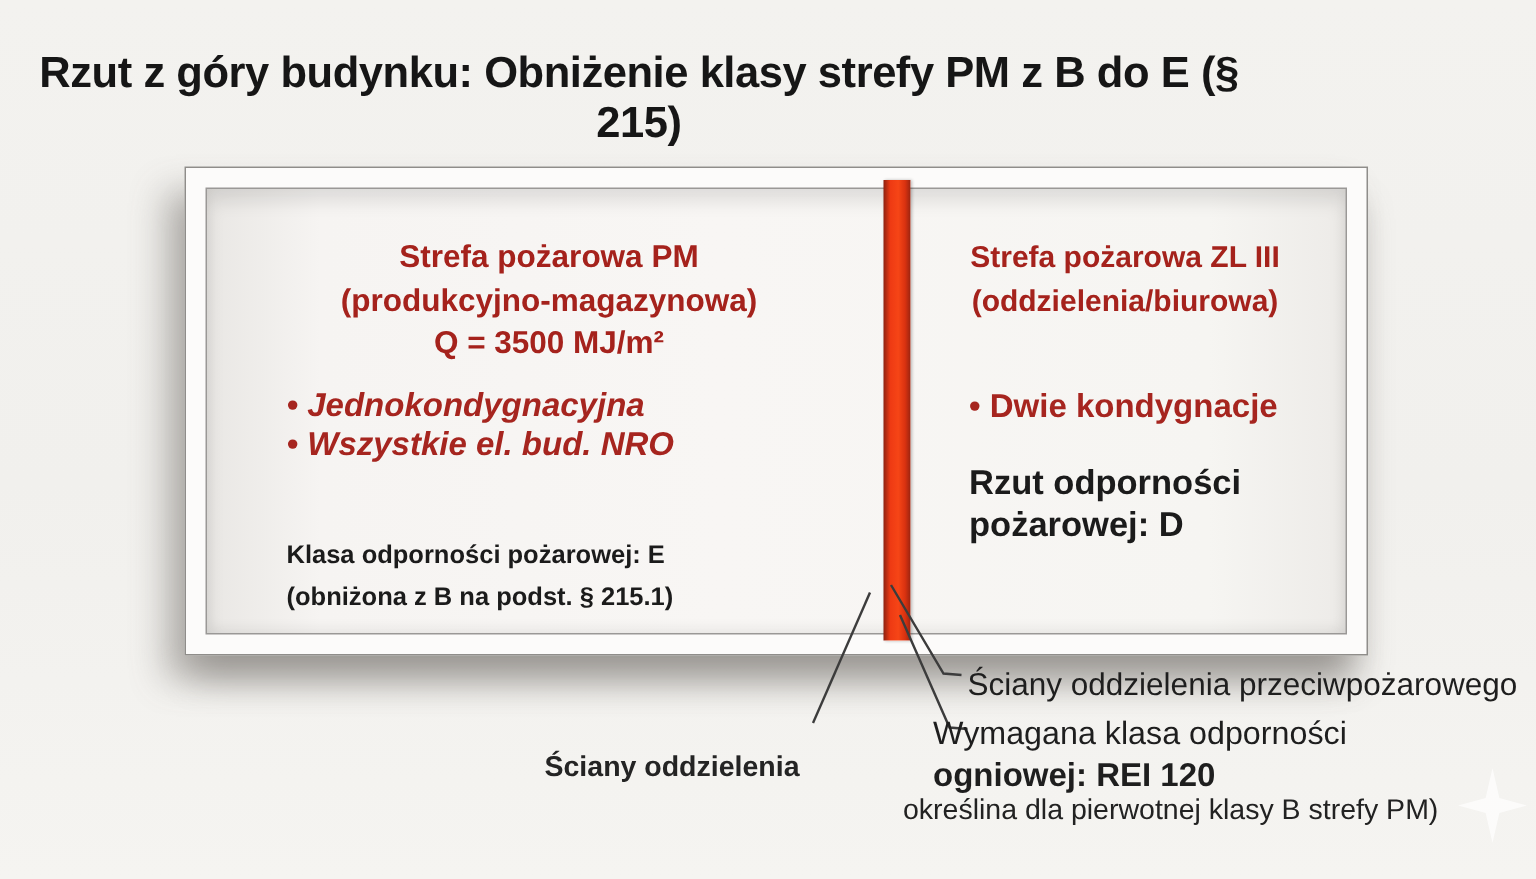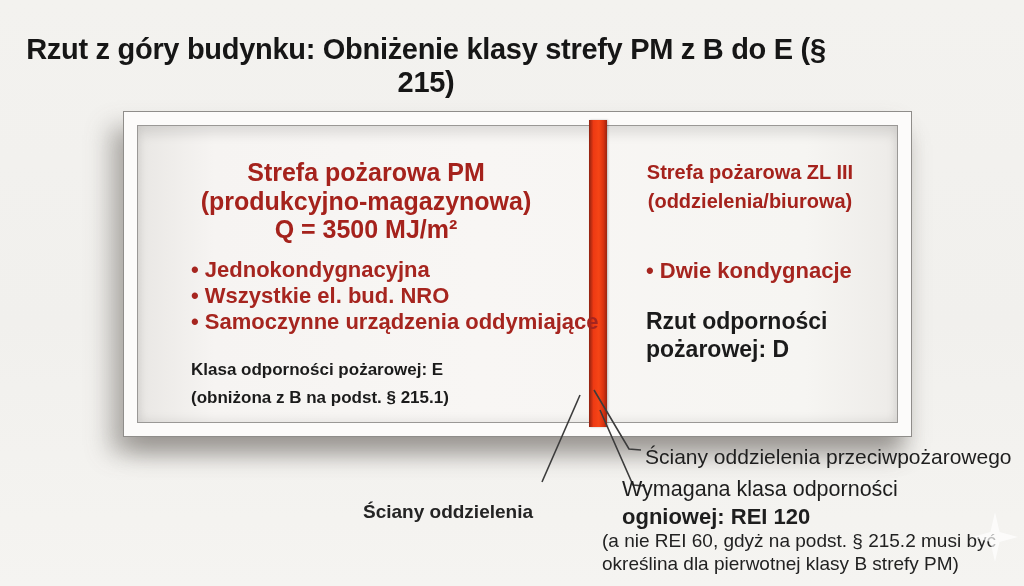--- a/index.html
+++ b/index.html
@@ -28,28 +28,28 @@
   }
   
   #fire-wall{
     left:589px;top:120px;width:18px;height:307px;
     background:linear-gradient(90deg,#8e2110 0%,#ee3a13 25%,#f64516 55%,#d93210 80%,#9b2410 100%);
     box-shadow:1px 0 2px rgba(0,0,0,0.25);
   }
   
   #left-zone-header{
     left:150px;top:158px;width:432px;text-align:center;
-    font-size:25px;line-height:28.5px;font-weight:700;color:#a5221c;
+    font-size:21px;line-height:28.5px;font-weight:700;color:#a5221c;
   }
   .bullet-list{list-style:none;margin:0;padding:0;}
   .bullet-list li{
     font-size:22px;line-height:26px;font-weight:600;color:#a6251f;
   }
   .bullet-list li::before{content:"• ";}
-  #left-zone-bullets{left:191px;top:257px;}
+  #left-zone-bullets{left:191px;top:257px;font-style:italic;}
   #left-zone-class{
     left:191px;top:356px;font-size:17px;line-height:27.5px;font-weight:700;color:#1b1b1b;
   }
   
   #right-zone-header{
     left:614px;top:158px;width:272px;text-align:center;
     font-size:20px;line-height:28.5px;font-weight:700;color:#a5221c;
   }
   #right-zone-bullets{left:646px;top:258px;}
   #right-zone-class{
@@ -92,21 +92,20 @@
   <div id="fire-wall" class="abs"></div>
 
   <div id="left-zone-header" class="abs">
     <div>Strefa pożarowa PM</div>
     <div>(produkcyjno-magazynowa)</div>
     <div>Q = 3500 MJ/m²</div>
   </div>
   <ul id="left-zone-bullets" class="abs bullet-list">
     <li>Jednokondygnacyjna</li>
     <li>Wszystkie el. bud. NRO</li>
-    <li>Samoczynne urządzenia oddymiające</li>
   </ul>
   <div id="left-zone-class" class="abs">
     <div>Klasa odporności pożarowej: E</div>
     <div>(obniżona z B na podst. § 215.1)</div>
   </div>
 
   <div id="right-zone-header" class="abs">
     <div>Strefa pożarowa ZL III</div>
     <div>(oddzielenia/biurowa)</div>
   </div>
@@ -129,19 +128,18 @@
   </div>
 
   <div id="annot-right-1" class="abs">Ściany oddzielenia przeciwpożarowego</div>
 
   <div id="annot-right-2" class="abs">
     <div>Wymagana klasa odporności</div>
     <div class="bold-line">ogniowej: REI 120</div>
   </div>
 
   <div id="annot-note" class="abs">
-    <div>(a nie REI 60, gdyż na podst. § 215.2 musi być</div>
     <div>określina dla pierwotnej klasy B strefy PM)</div>
   </div>
 
   <div id="sparkle" class="abs"></div>
 
 </div>
 
 </body></html>

